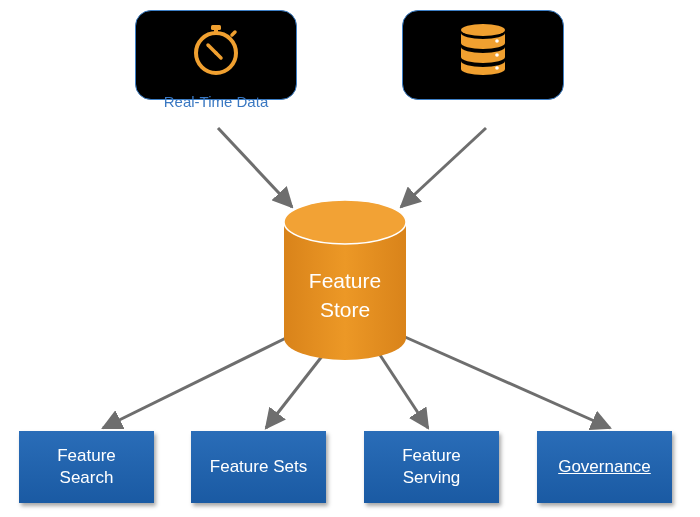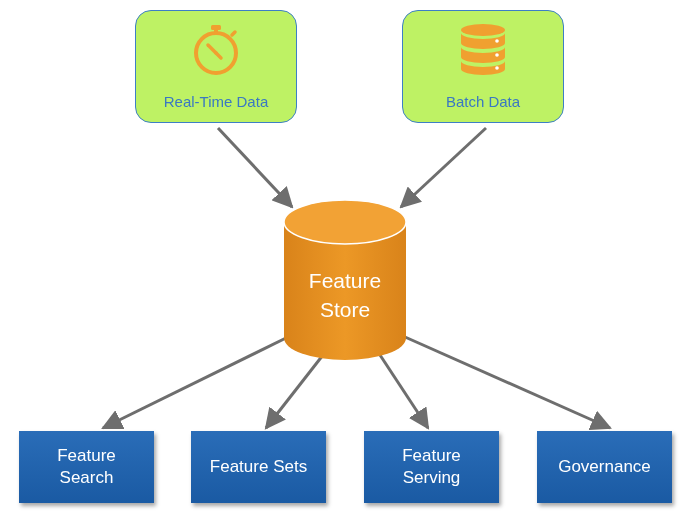--- a/index.html
+++ b/index.html
@@ -17,24 +17,24 @@
     #canvas {
       position: absolute;
       left: 0;
       top: 0;
       width: 700px;
       height: 517px;
     }
     .source-box {
       position: absolute;
       width: 162px;
-      height: 113px;
+      height: 90px;
       border: 1.5px solid #3d7fc6;
       border-radius: 16px;
-      background: #bef264;
+      background: #000000;
       box-sizing: border-box;
     }
     .source-label {
       position: absolute;
       left: 0;
       right: 0;
       top: 82px;
       text-align: center;
       color: #3a78c2;
       font-size: 15px;
@@ -62,21 +62,21 @@
       display: flex;
       align-items: center;
       justify-content: center;
       text-align: center;
       line-height: 22px;
       white-space: pre-line;
     }
     #dest-0 { left: 19px; }
     #dest-1 { left: 191px; }
     #dest-2 { left: 364px; }
-    #dest-3 { left: 537px; }
+    #dest-3 { left: 537px; text-decoration: underline; }
 
     .store-label {
       position: absolute;
       left: 280px;
       width: 130px;
       top: 266px;
       text-align: center;
       color: #ffffff;
       font-size: 21px;
       line-height: 29px;
@@ -128,21 +128,20 @@
 <div id="box-batch" class="source-box">
   <svg class="source-icon" viewBox="0 0 56 56">
     <ellipse cx="28" cy="9" rx="22" ry="6" fill="#f0a030"></ellipse>
     <path d="M6,12 L6,22 A22,6 0 0 0 50,22 L50,12 A22,6 0 0 1 6,12 Z" fill="#f0a030"></path>
     <path d="M6,26 L6,36 A22,6 0 0 0 50,36 L50,26 A22,6 0 0 1 6,26 Z" fill="#f0a030"></path>
     <path d="M6,40 L6,48 A22,6 0 0 0 50,48 L50,40 A22,6 0 0 1 6,40 Z" fill="#f0a030"></path>
     <circle cx="42" cy="20" r="1.8" fill="#ffffff"></circle>
     <circle cx="42" cy="34" r="1.8" fill="#ffffff"></circle>
     <circle cx="42" cy="47" r="1.8" fill="#ffffff"></circle>
   </svg>
-  <div class="source-label">Batch Data</div>
 </div>
 
 <div class="store-label">Feature
 Store</div>
 
 <div id="dest-0" class="dest-box">Feature
 Search</div>
 <div id="dest-1" class="dest-box">Feature Sets</div>
 <div id="dest-2" class="dest-box">Feature
 Serving</div>

